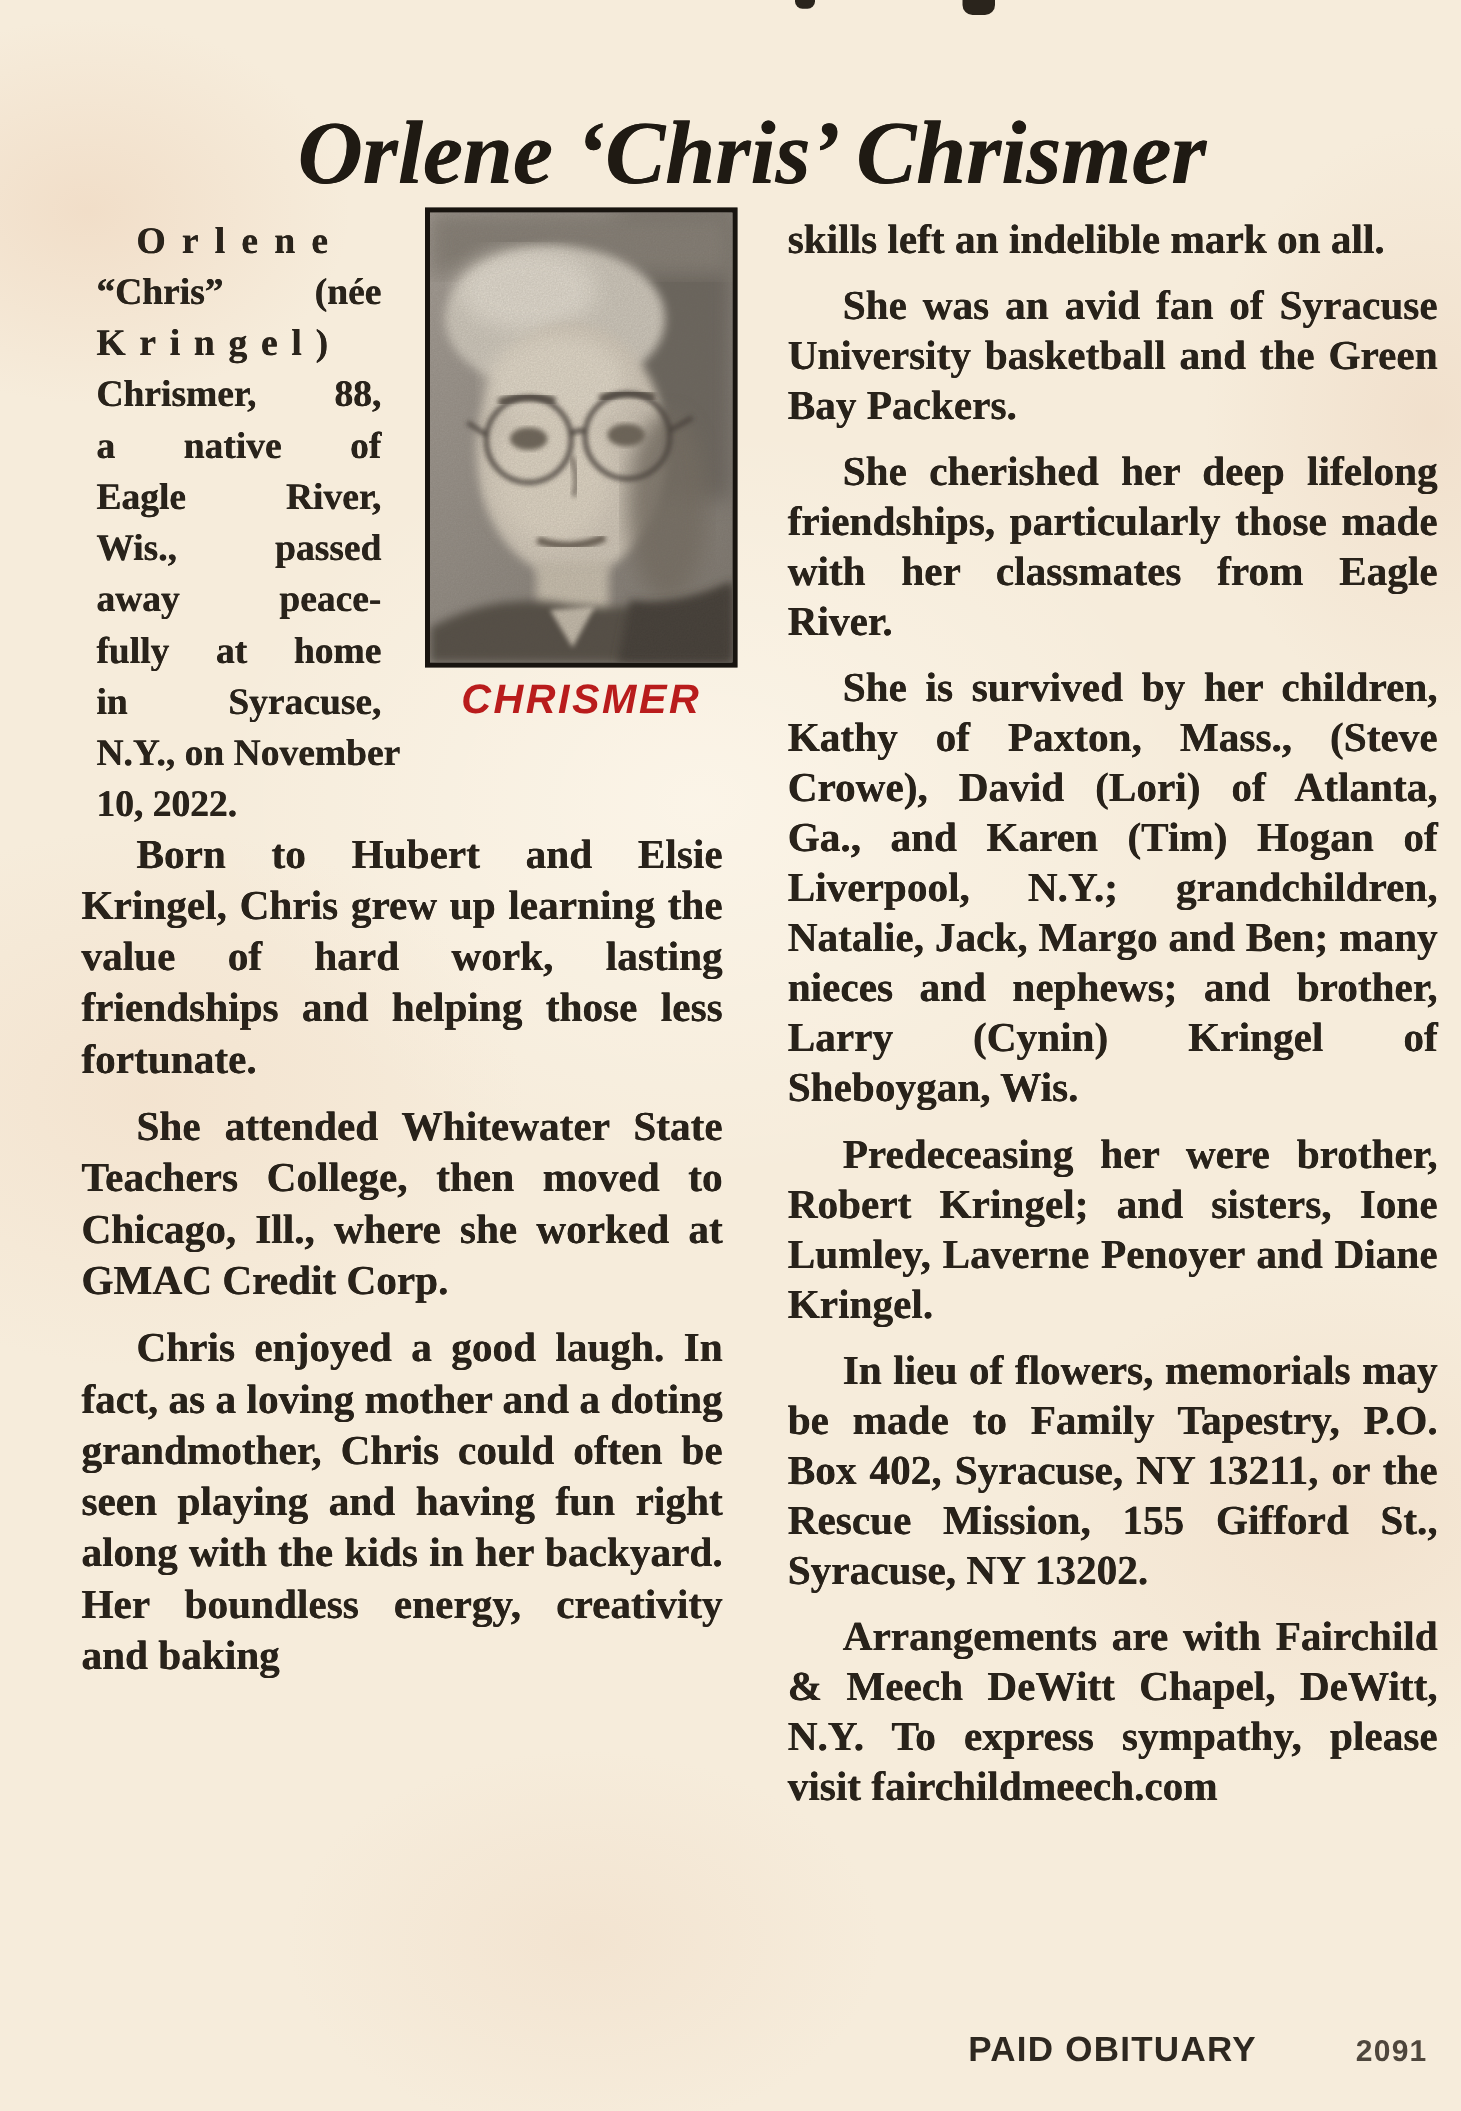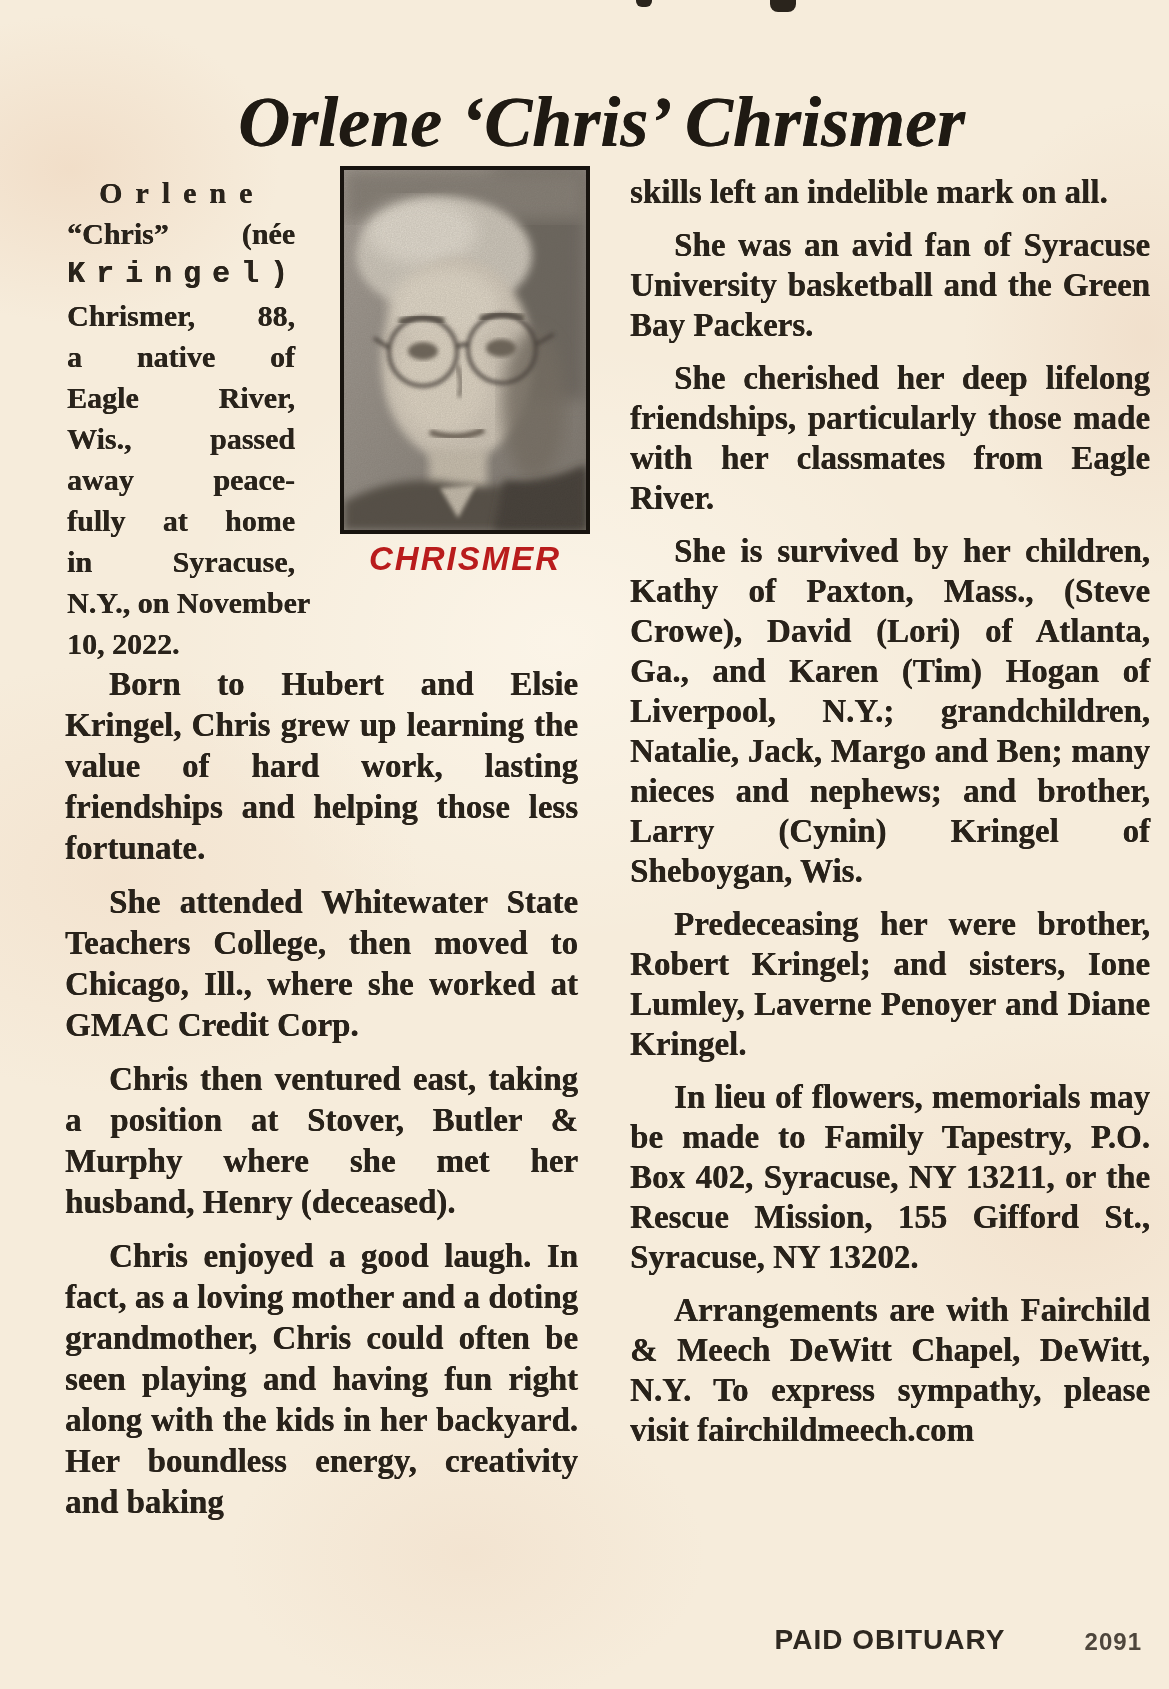--- a/index.html
+++ b/index.html
@@ -26,28 +26,28 @@
     font-size:72px;line-height:80px;font-weight:700;font-style:italic;
     color:#1f1a13;letter-spacing:0px;
     text-shadow:.4px 0 0 currentColor;
   }
 
   .col{position:absolute;top:172px;}
   .col-left{left:65px;width:513px;}
   .col-right{left:630px;width:520px;}
 
   .intro-wrap{position:relative;height:492px;}
-  .intro{width:228px;margin-left:2px;}
+  .intro{width:228px;margin-left:12px;}
   .intro-line{
     font-size:30px;line-height:41px;font-weight:700;
     text-align:justify;text-align-last:justify;
     text-shadow:.3px 0 0 currentColor;white-space:nowrap;
   }
   .intro-line.ls-wide{letter-spacing:13px;text-indent:32px;text-align-last:left;}
-  .intro-line.ls-med{letter-spacing:11px;text-align-last:left;font-family:Liberation Mono, monospace;}
+  .intro-line.ls-med{letter-spacing:11px;text-align-last:left;}
   .intro-line.plain{text-align-last:left;}
 
   .photo-fig{position:absolute;left:275px;top:-6px;width:250px;}
   .photo-frame{
     width:242px;height:360px;border:4px solid #18140f;
     background:#8f8982;overflow:hidden;
   }
   .photo-caption{
     width:250px;margin-top:6px;text-align:center;
     font-family:"Liberation Sans","DejaVu Sans",sans-serif;
@@ -155,21 +155,20 @@
           <rect width="242" height="360" filter="url(#grain)" opacity="0.22"></rect>
         </svg>
       </div>
       <figcaption class="photo-caption">CHRISMER</figcaption>
     </figure>
   </div>
 
   <div class="para-group">
       <p class="para">Born to Hubert and Elsie Kringel, Chris grew up learning the value of hard work, lasting friendships and helping those less fortunate.</p>
       <p class="para">She attended Whitewater State Teachers College, then moved to Chicago, Ill., where she worked at GMAC Credit Corp.</p>
-      <p class="para">Chris then ventured east, taking a position at Stover, Butler &amp; Murphy where she met her husband, Henry (deceased).</p>
       <p class="para">Chris enjoyed a good laugh. In fact, as a loving mother and a doting grandmother, Chris could often be seen playing and having fun right along with the kids in her backyard. Her boundless energy, creativity and baking</p>
     </div>
 </div>
 
 <div class="col col-right">
   <div class="para-group">
       <p class="para">skills left an indelible mark on all.</p>
       <p class="para">She was an avid fan of Syracuse University basketball and the Green Bay Packers.</p>
       <p class="para">She cherished her deep lifelong friendships, particularly those made with her classmates from Eagle River.</p>
       <p class="para">She is survived by her children, Kathy of Paxton, Mass., (Steve Crowe), David (Lori) of Atlanta, Ga., and Karen (Tim) Hogan of Liverpool, N.Y.; grandchildren, Natalie, Jack, Margo and Ben; many nieces and nephews; and brother, Larry (Cynin) Kringel of Sheboygan, Wis.</p>

